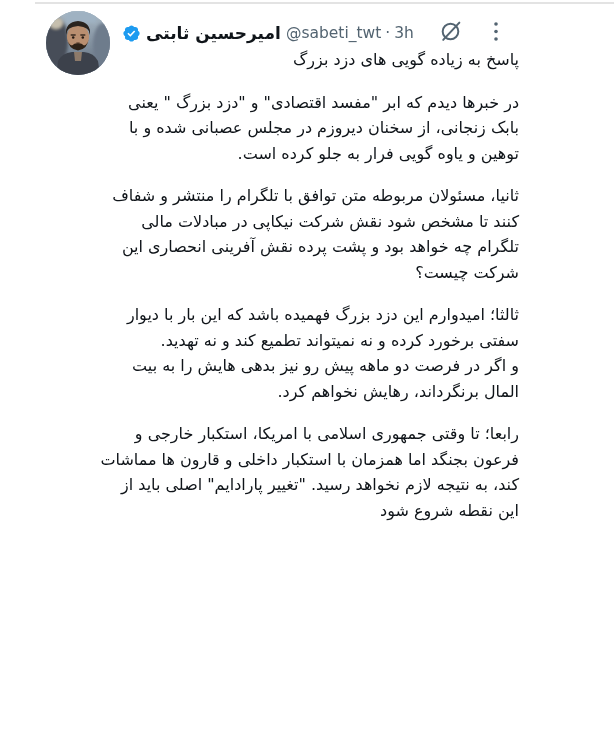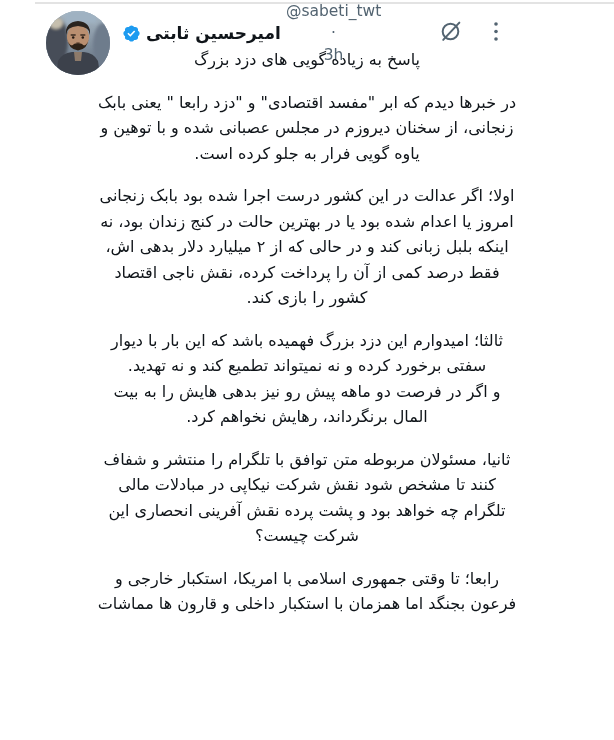--- a/index.html
+++ b/index.html
@@ -14,28 +14,28 @@
   .avatar {
     position:absolute; left:46px; top:11px; width:64px; height:64px;
     border-radius:50%; overflow:hidden; background:#8fa0ae;
   }
   .header-row {
     position:absolute; left:122px; top:21px; height:24px;
     display:flex; align-items:center; gap:5px; white-space:nowrap;
   }
   .badge { width:19px; height:19px; flex:0 0 auto; }
   .display-name { font-size:17px; font-weight:bold; color:#0f1419; direction:rtl; }
-  .handle-group { display:flex; align-items:center; gap:4px; font-size:15.5px; color:#536471;flex-direction:column; }
+  .handle-group { display:flex; align-items:center; gap:4px; font-size:15.5px; color:#536471; }
   .grok-btn { position:absolute; left:438px; top:19px; width:25px; height:25px; }
   .more-btn { position:absolute; left:484px; top:19px; width:24px; height:25px; }
 
   
   .tweet-body {
     position:absolute; left:95px; top:47px; width:424px;
-    direction:rtl; text-align:center; unicode-bidi:plaintext;
+    direction:rtl; text-align:right; unicode-bidi:plaintext;
     font-size:16px; line-height:25.5px; color:#0f1419;
   }
   .tweet-body p { margin:0 0 17px 0; white-space:pre-line; }
   .tweet-body p:last-child { margin-bottom:0; }
 
   
   .action-bar {
     position:absolute; left:95px; top:703px; width:432px; height:30px;
     display:flex; align-items:center; justify-content:space-between;
   }
@@ -110,25 +110,24 @@
   <div class="more-btn">
     <svg class="icon-svg" width="24" height="25" viewBox="0 0 24 25">
       <circle cx="12" cy="5" r="1.8" fill="#536471"></circle>
       <circle cx="12" cy="12.5" r="1.8" fill="#536471"></circle>
       <circle cx="12" cy="20" r="1.8" fill="#536471"></circle>
     </svg>
   </div>
 
   <div class="tweet-body">
     <p>پاسخ به زیاده گویی های دزد بزرگ</p>
-    <p>در خبرها دیدم که ابر "مفسد اقتصادی" و "دزد رابعا " یعنی بابک زنجانی، از سخنان دیروزم در مجلس عصبانی شده و با توهین و یاوه گویی فرار به جلو کرده است.</p>
-    <p>اولا؛ اگر عدالت در این کشور درست اجرا شده بود بابک زنجانی امروز یا اعدام شده بود یا در بهترین حالت در کنج زندان بود، نه اینکه بلبل زبانی کند و در حالی که از ۲ میلیارد دلار بدهی اش، فقط درصد کمی از آن را پرداخت کرده، نقش ناجی اقتصاد کشور را بازی کند.</p>
+    <p>در خبرها دیدم که ابر "مفسد اقتصادی" و "دزد بزرگ " یعنی بابک زنجانی، از سخنان دیروزم در مجلس عصبانی شده و با توهین و یاوه گویی فرار به جلو کرده است.</p>
+    <p>ثانیا، مسئولان مربوطه متن توافق با تلگرام را منتشر و شفاف کنند تا مشخص شود نقش شرکت نیکاپی در مبادلات مالی تلگرام چه خواهد بود و پشت پرده نقش آفرینی انحصاری این شرکت چیست؟</p>
     <p>ثالثا؛ امیدوارم این دزد بزرگ فهمیده باشد که این بار با دیوار سفتی برخورد کرده و نه نمیتواند تطمیع کند و نه تهدید.
 و اگر در فرصت دو ماهه پیش رو نیز بدهی هایش را به بیت المال برنگرداند، رهایش نخواهم کرد.</p>
-    <p>ثانیا، مسئولان مربوطه متن توافق با تلگرام را منتشر و شفاف کنند تا مشخص شود نقش شرکت نیکاپی در مبادلات مالی تلگرام چه خواهد بود و پشت پرده نقش آفرینی انحصاری این شرکت چیست؟</p>
     <p>رابعا؛ تا وقتی جمهوری اسلامی با امریکا، استکبار خارجی و فرعون بجنگد اما همزمان با استکبار داخلی و قارون ها مماشات کند، به نتیجه لازم نخواهد رسید. "تغییر پارادایم" اصلی باید از این نقطه شروع شود</p>
   </div>
 
   <div class="action-bar">
 
     <div class="action-group">
       <svg class="icon-svg" width="21" height="21" viewBox="0 0 24 24">
         <path fill="#536471" d="M1.751 10c0-4.42 3.584-8 8.005-8h4.366c4.49 0 8.129 3.64 8.129 8.13 0 2.96-1.607 5.68-4.196 7.11l-8.054 4.46v-3.69h-.067c-4.49.1-8.183-3.51-8.183-8.01zm8.005-6c-3.317 0-6.005 2.69-6.005 6 0 3.37 2.77 6.08 6.138 6.01l.351-.01h1.761v2.3l5.087-2.81c1.951-1.08 3.163-3.13 3.163-5.36 0-3.39-2.744-6.13-6.129-6.13H9.756z"></path>
       </svg>
       <span class="action-count">160</span>

